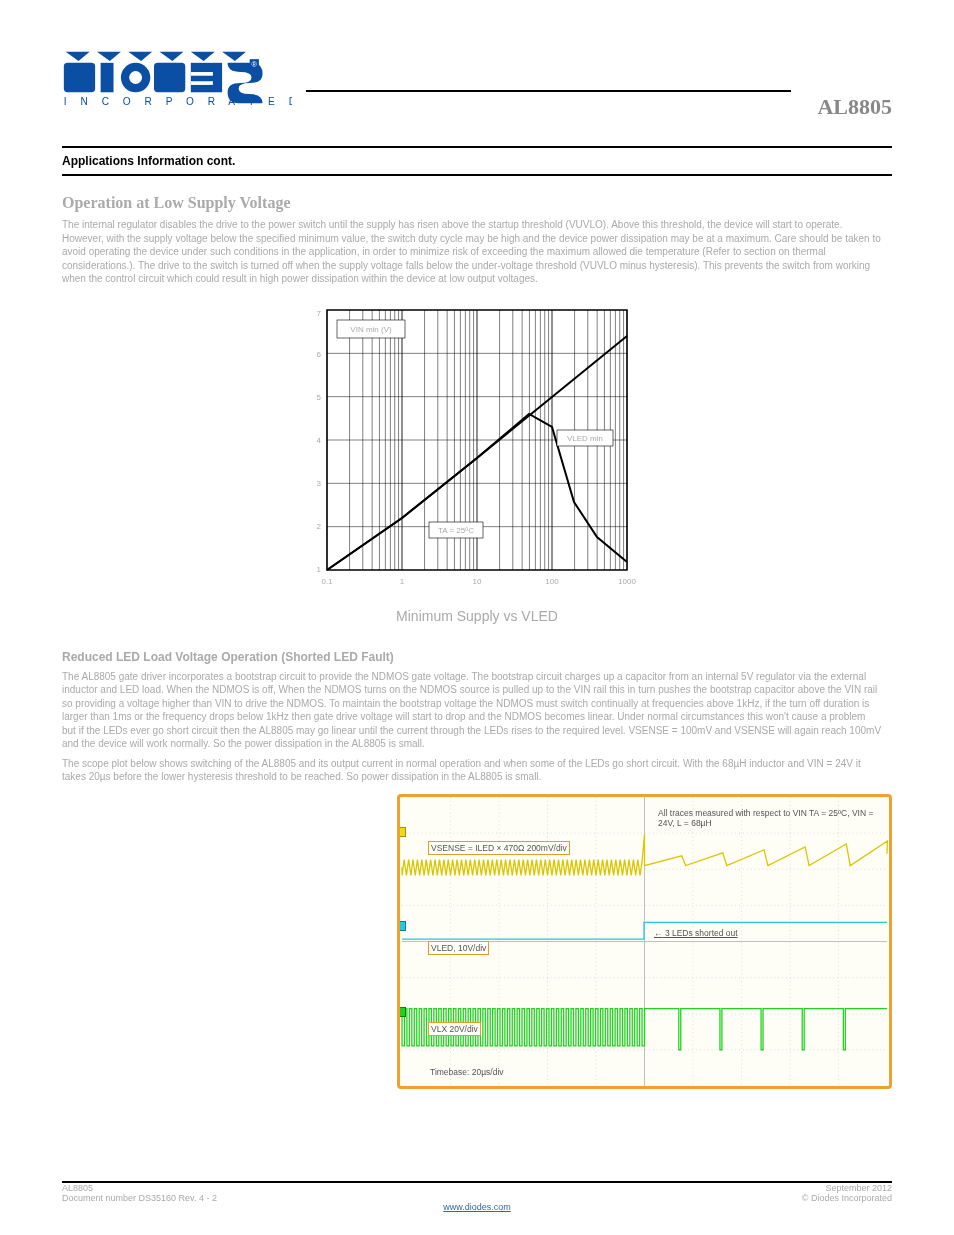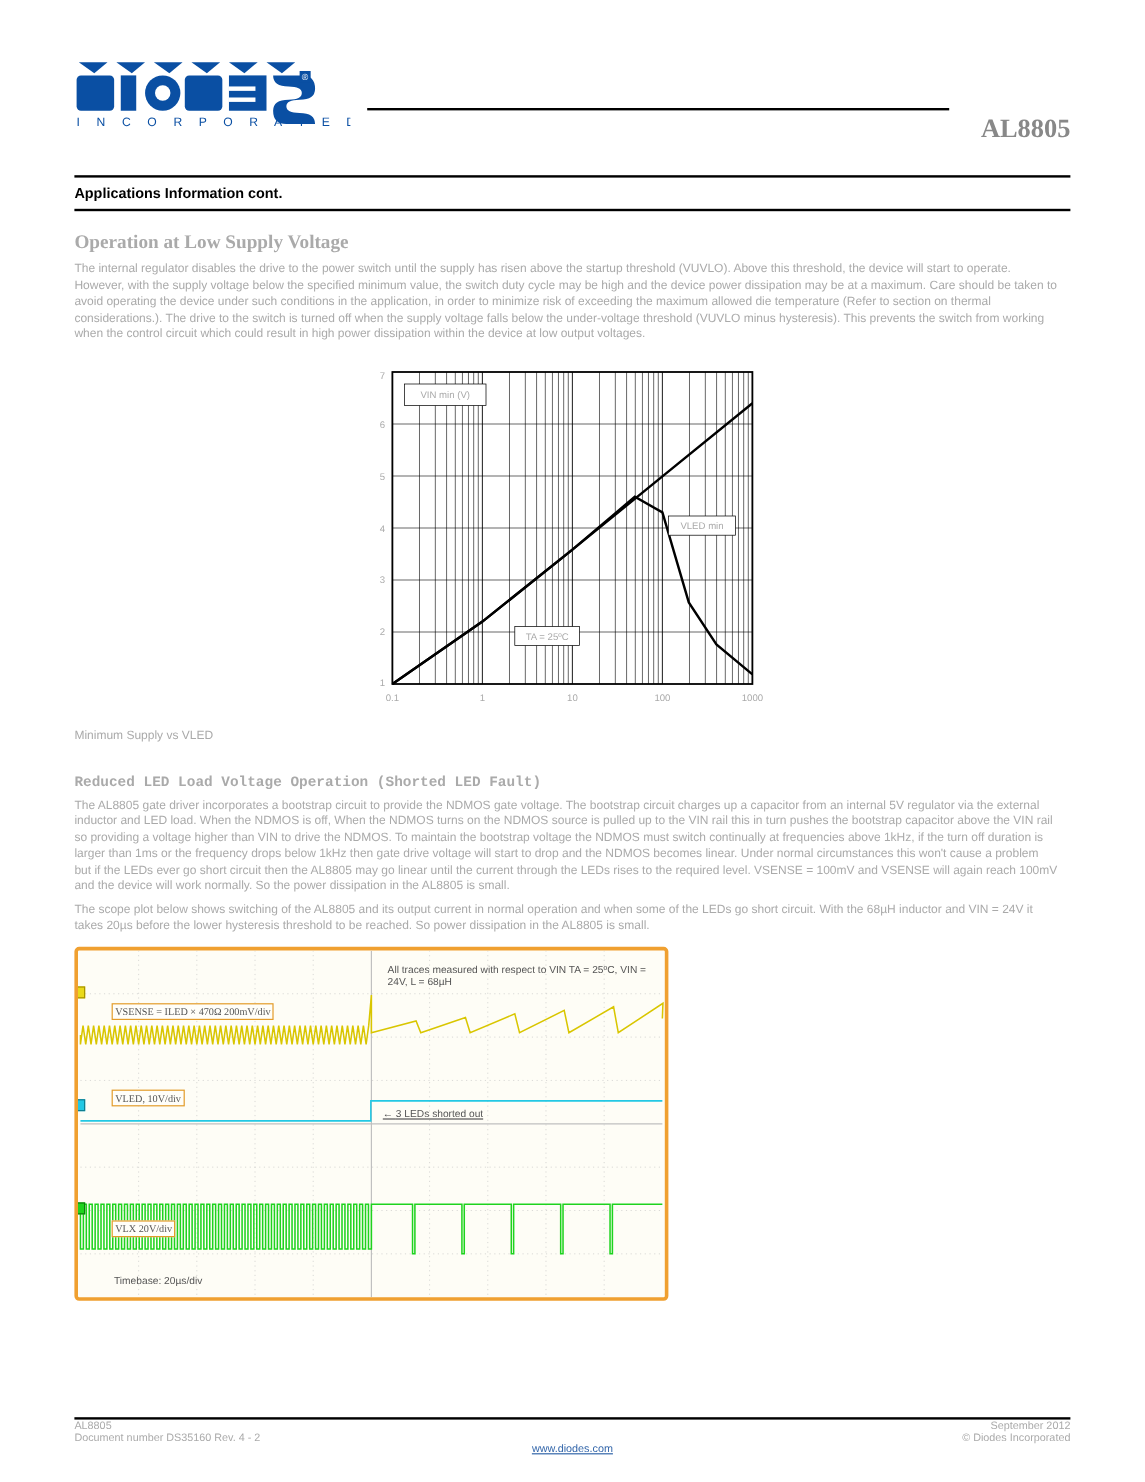--- a/index.html
+++ b/index.html
@@ -30,40 +30,40 @@
 
   
   .chart-block { margin-top: 14px; display: flex; justify-content: center; }
   .chart-frame { position: relative; }
   .chart1 { width: 340px; height: 300px; }
   .chart1 svg { width: 100%; height: 100%; display: block; }
   .chart1 .grid line { stroke: #000; stroke-width: 0.5; stroke-opacity: 1; }
   .chart1 .trace { stroke: #000; stroke-width: 2; fill: none; }
   .chart1 text { font-size: 8px; fill: #aaa; }
 
-  .chart-caption { font-size: 10px; margin-top: 8px; color: #aaa; }
-
-  .subtitle2 { font-family: Liberation Mono, monospace; font-size: 12px; font-weight: bold; margin-top: 26px; color: #aaa; }
-
-  
-  .scope-wrap { margin-top: 10px; display: flex; justify-content: flex-start; }
+  .chart-caption { text-align: center; font-size: 14px; margin-top: 8px; color: #aaa; }
+
+  .subtitle2 { font-family: Liberation Sans, sans-serif; font-size: 12px; font-weight: bold; margin-top: 26px; color: #aaa; }
+
+  
+  .scope-wrap { margin-top: 10px; display: flex; justify-content: flex-end; }
   .scope {
     width: 495px; height: 295px; position: relative;
     background: #fefdf6;
     border: 3px solid #f0a030;
     border-radius: 4px;
     font-size: 8.5px;
     overflow: hidden;
   }
   .scope .grid { position: absolute; inset: 0; }
   .scope .grid line { stroke: #bfbfbf; stroke-width: 0.5; stroke-dasharray: 1 3; }
   .scope .grid .axis-mid { stroke: #bfbfbf; stroke-dasharray: none; stroke-width: 1; }
   .scope svg { position: absolute; left: 0; top: 0; width: 100%; height: 100%; }
   .scope .label { position: absolute; color: #555; background: rgba(255,255,255,0.0); padding: 1px 2px; white-space: nowrap; }
-  .scope .label.boxed { border: 1px solid #e39c2a; background: #fffef9; font-family: Liberation Serif, serif; }
+  .scope .label.boxed { border: 1px solid #e39c2a; background: #fffef9; }
   .scope .marker { position: absolute; width: 10px; height: 10px; left: -4px; }
   .scope .marker.y  { background: #eada1a; border: 1px solid #a79300; }
   .scope .marker.c  { background: #23c8e4; border: 1px solid #0f7e91; }
   .scope .marker.g  { background: #1ed31e; border: 1px solid #0b7f0b; }
   .scope-traces path, .scope-traces polyline { fill: none; stroke-width: 1.3; }
   .trace-yellow { stroke: #d9c600; }
   .trace-cyan   { stroke: #23c8e4; }
   .trace-green  { stroke: #1ed31e; }
 
   
@@ -246,21 +246,21 @@
       </svg>
 
       <div class="marker y" style="top:30px"></div>
       <div class="marker c" style="top:124px"></div>
       <div class="marker g" style="top:210px"></div>
 
       <div class="label" style="left:256px; top:10px; width:220px; line-height:1.25; white-space:normal;">All traces measured with respect to VIN
 TA = 25ºC, VIN = 24V, L = 68µH</div>
 
       <div class="label boxed" style="left:28px; top:44px;">VSENSE = ILED × 470Ω    200mV/div</div>
-      <div class="label boxed" style="left:28px; top:116px;">VLED,  10V/div</div>
+      <div class="label boxed" style="left:28px; top:144px;">VLED,  10V/div</div>
       <div class="label boxed" style="left:28px; top:225px;">VLX  20V/div</div>
 
       <div class="label" style="left:252px; top:130px;text-decoration:underline;">
         <span>←</span>
         <span>3 LEDs shorted out</span>
       </div>
 
       <div class="label" style="left:28px; bottom:8px;margin-top:32px;">Timebase: 20µs/div</div>
     </div>
   </div>

